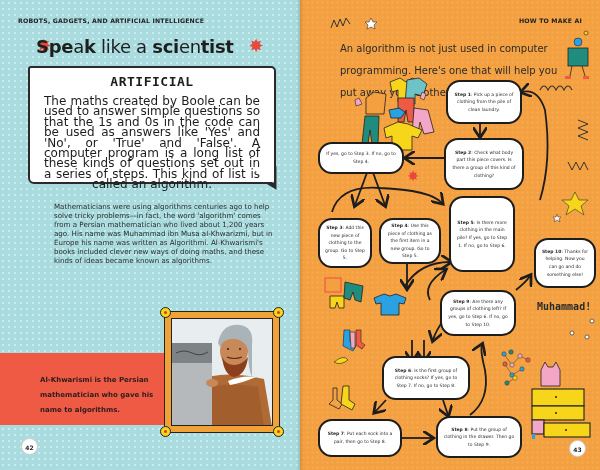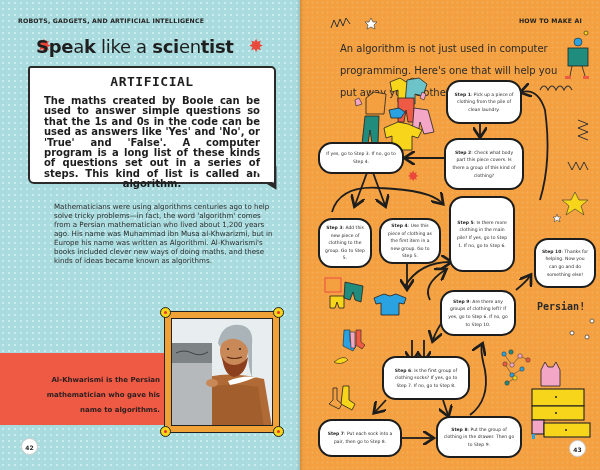--- a/index.html
+++ b/index.html
@@ -31,31 +31,31 @@
   .burst { position: absolute; top: 38px; width: 16px; height: 16px; color: #e9483a; font-size: 18px; line-height: 16px; text-align: center; }
 
   .def-box { position: absolute; left: 28px; top: 66px; width: 248px; height: 118px; background: #fff;
     border: 2.5px solid #2a2a2a; border-radius: 3px 5px 3px 6px; }
   .def-tail { position: absolute; left: 255px; top: 170px; width: 0; height: 0;
     border-left: 18px solid transparent; border-right: 8px solid transparent; border-top: 22px solid #2a2a2a; transform: rotate(-20deg); }
   .def-tail-inner { position: absolute; left: 258px; top: 168px; width: 0; height: 0;
     border-left: 13px solid transparent; border-right: 5px solid transparent; border-top: 17px solid #fff; transform: rotate(-20deg); }
   .def-title { position: absolute; left: 0; right: 0; top: 6px; text-align: center; font-weight: bold;
     font-family: "DejaVu Sans Mono", monospace; font-size: 13px; color: #1d1d1d; letter-spacing: 0.5px; }
-  .def-body { position: absolute; left: 14px; right: 14px; top: 28px; font-size: 10px; line-height: 10.4px;
-    color: #1d1d1d; font-weight: bold; text-align: justify; text-align-last: center; }
+  .def-body { position: absolute; left: 14px; right: 14px; top: 28px; font-size: 12px; line-height: 10.4px;
+    color: #1d1d1d; font-weight: normal; text-align: justify; text-align-last: center; }
 
   .main-text { position: absolute; left: 40px; top: 202px; width: 222px; font-size: 7.1px; line-height: 9px; color: #2a2a2a; margin-left: 14px; }
 
   .red-band { position: absolute; left: 0; top: 353px; width: 272px; height: 72px; background: #ef5a45;
     border-radius: 0 2px 4px 0; }
   .robot-hero-tag { position: absolute; left: 32px; top: 338px; width: 92px; height: 22px; background: #fff;
     border-radius: 5px 8px 4px 6px; font-family: "DejaVu Sans Mono", monospace; font-weight: bold; font-size: 10px;
     color: #1d1d1d; text-align: center; line-height: 22px; letter-spacing: 0.5px; }
-  .robot-hero-text { position: absolute; left: 40px; top: 373px; width: 120px; font-size: 7px; line-height: 15px; font-weight: bold; color: #2a1e1e; text-align: right; }
+  .robot-hero-text { position: absolute; left: 40px; top: 373px; width: 120px; font-size: 7px; line-height: 15px; font-weight: bold; color: #2a1e1e; }
 
   .portrait { position: absolute; left: 165px; top: 312px; width: 114px; height: 120px; }
   .portrait-frame { position: absolute; inset: 0; border: 6px solid #f0a236; outline: 1.5px solid #222; background: #f0a236; }
   .portrait-frame::before { content: ""; position: absolute; inset: 1px; border: 2px dashed #a45a20; }
   .portrait-inner { position: absolute; left: 6px; top: 6px; right: 6px; bottom: 6px; background: #eaeff0; overflow: hidden; border: 1px solid #222; }
   .knob { position: absolute; width: 11px; height: 11px; border-radius: 50%; background: #f6d51b; border: 1.5px solid #222; }
   .knob::after { content: ""; position: absolute; left: 2.5px; top: 2.5px; width: 3px; height: 3px; border-radius: 50%; background: #e6332a; }
 
   .page-num { position: absolute; width: 17px; height: 17px; border-radius: 50%; background: #fff;
     font-size: 6px; font-weight: bold; text-align: center; line-height: 17px; color: #222; border: 0.5px solid #ccc; }
@@ -273,21 +273,21 @@
 </div>
 <div class="step" style="left:449px; top:196px; width:66px; height:76px;">
   <span><b>Step 5</b><span>: Is there more clothing in the main pile? If yes, go to Step 1. If no, go to Step 6.</span></span>
 </div>
 <div class="step" style="left:534px; top:238px; width:62px; height:50px;">
   <span><b>Step 10</b><span>: Thanks for helping. Now you can go and do something else!</span></span>
 </div>
 <div class="step" style="left:440px; top:290px; width:76px; height:46px;">
   <span><b>Step 9</b><span>: Are there any groups of clothing left? If yes, go to Step 6. If no, go to Step 10.</span></span>
 </div>
-<div class="finished">Persian!</div>
+<div class="finished">Muhammad!</div>
 <div class="step" style="left:382px; top:356px; width:88px; height:44px;">
   <span><b>Step 6</b><span>: Is the first group of clothing socks? If yes, go to Step 7. If no, go to Step 8.</span></span>
 </div>
 <div class="step" style="left:318px; top:419px; width:84px; height:38px;">
   <span><b>Step 7</b><span>: Put each sock into a pair, then go to Step 8.</span></span>
 </div>
 <div class="step" style="left:436px; top:416px; width:86px; height:42px;">
   <span><b>Step 8</b><span>: Put the group of clothing in the drawer. Then go to Step 9.</span></span>
 </div>
 

